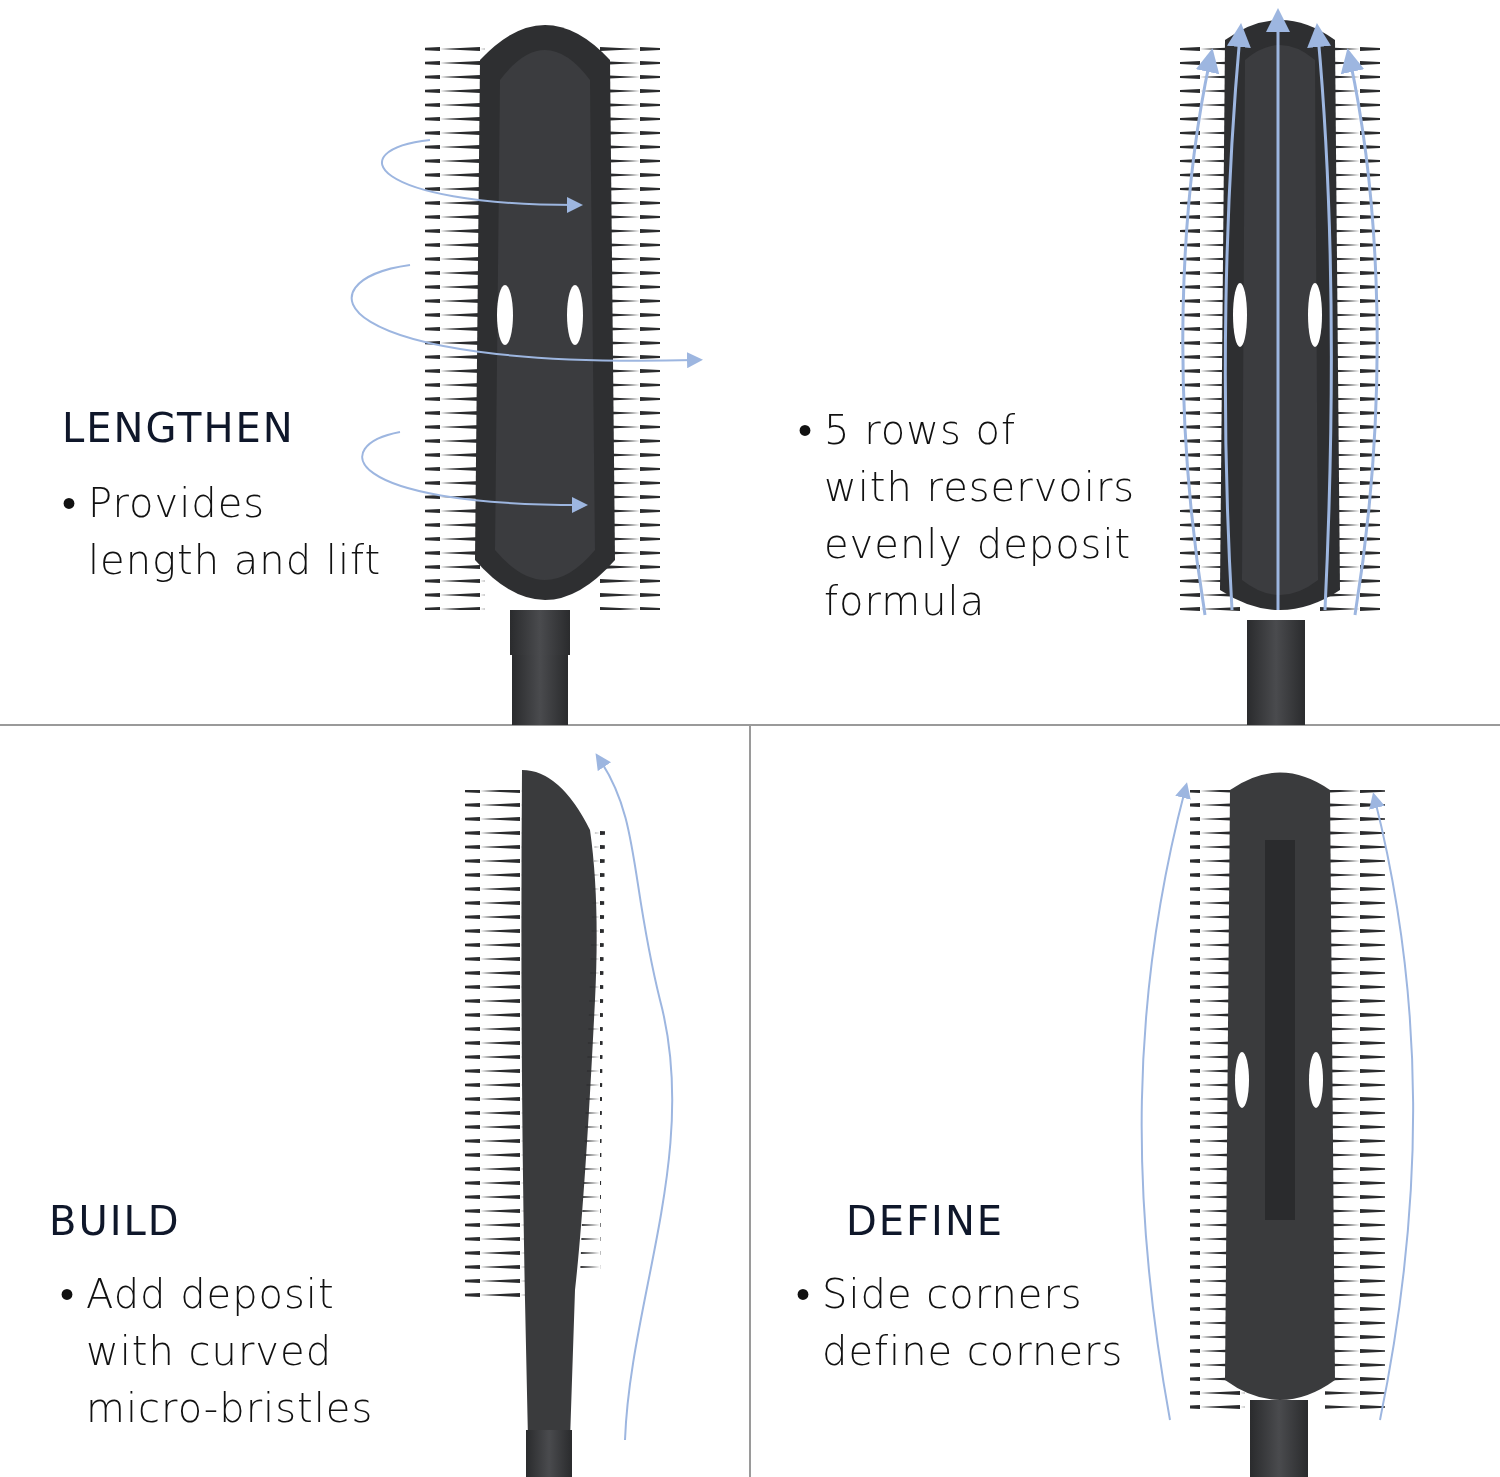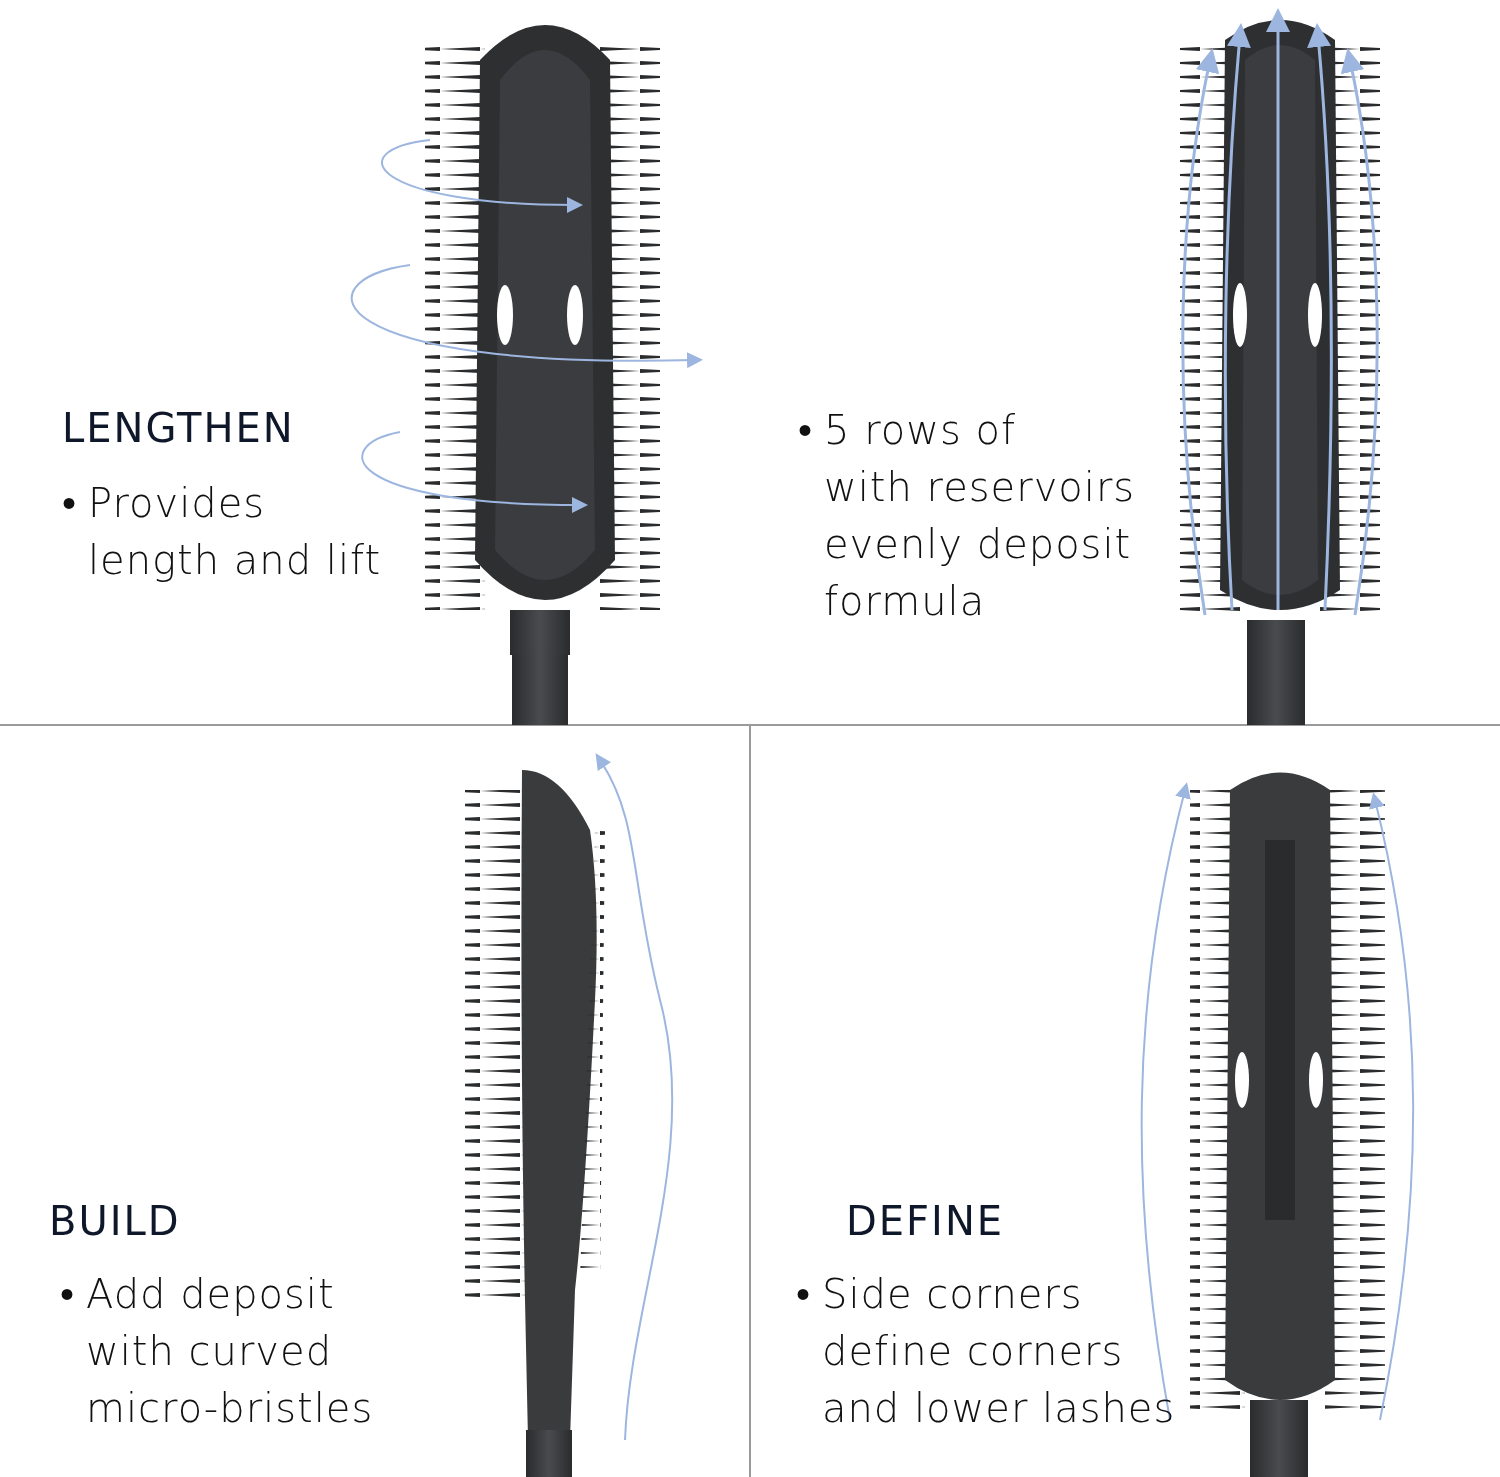--- a/index.html
+++ b/index.html
@@ -112,14 +112,13 @@
   <div>Add deposit</div>
   <div>with curved</div>
   <div>micro-bristles</div>
 </div>
 
 <div class="heading" style="left:798px;top:1198px;margin-left:48px;">DEFINE</div>
 <div class="bullet" style="left:822px;top:1266px;">
   <span class="dot">•</span>
   <div>Side corners</div>
   <div>define corners</div>
-  <div>and lower lashes</div>
 </div>
 
 </body></html>

